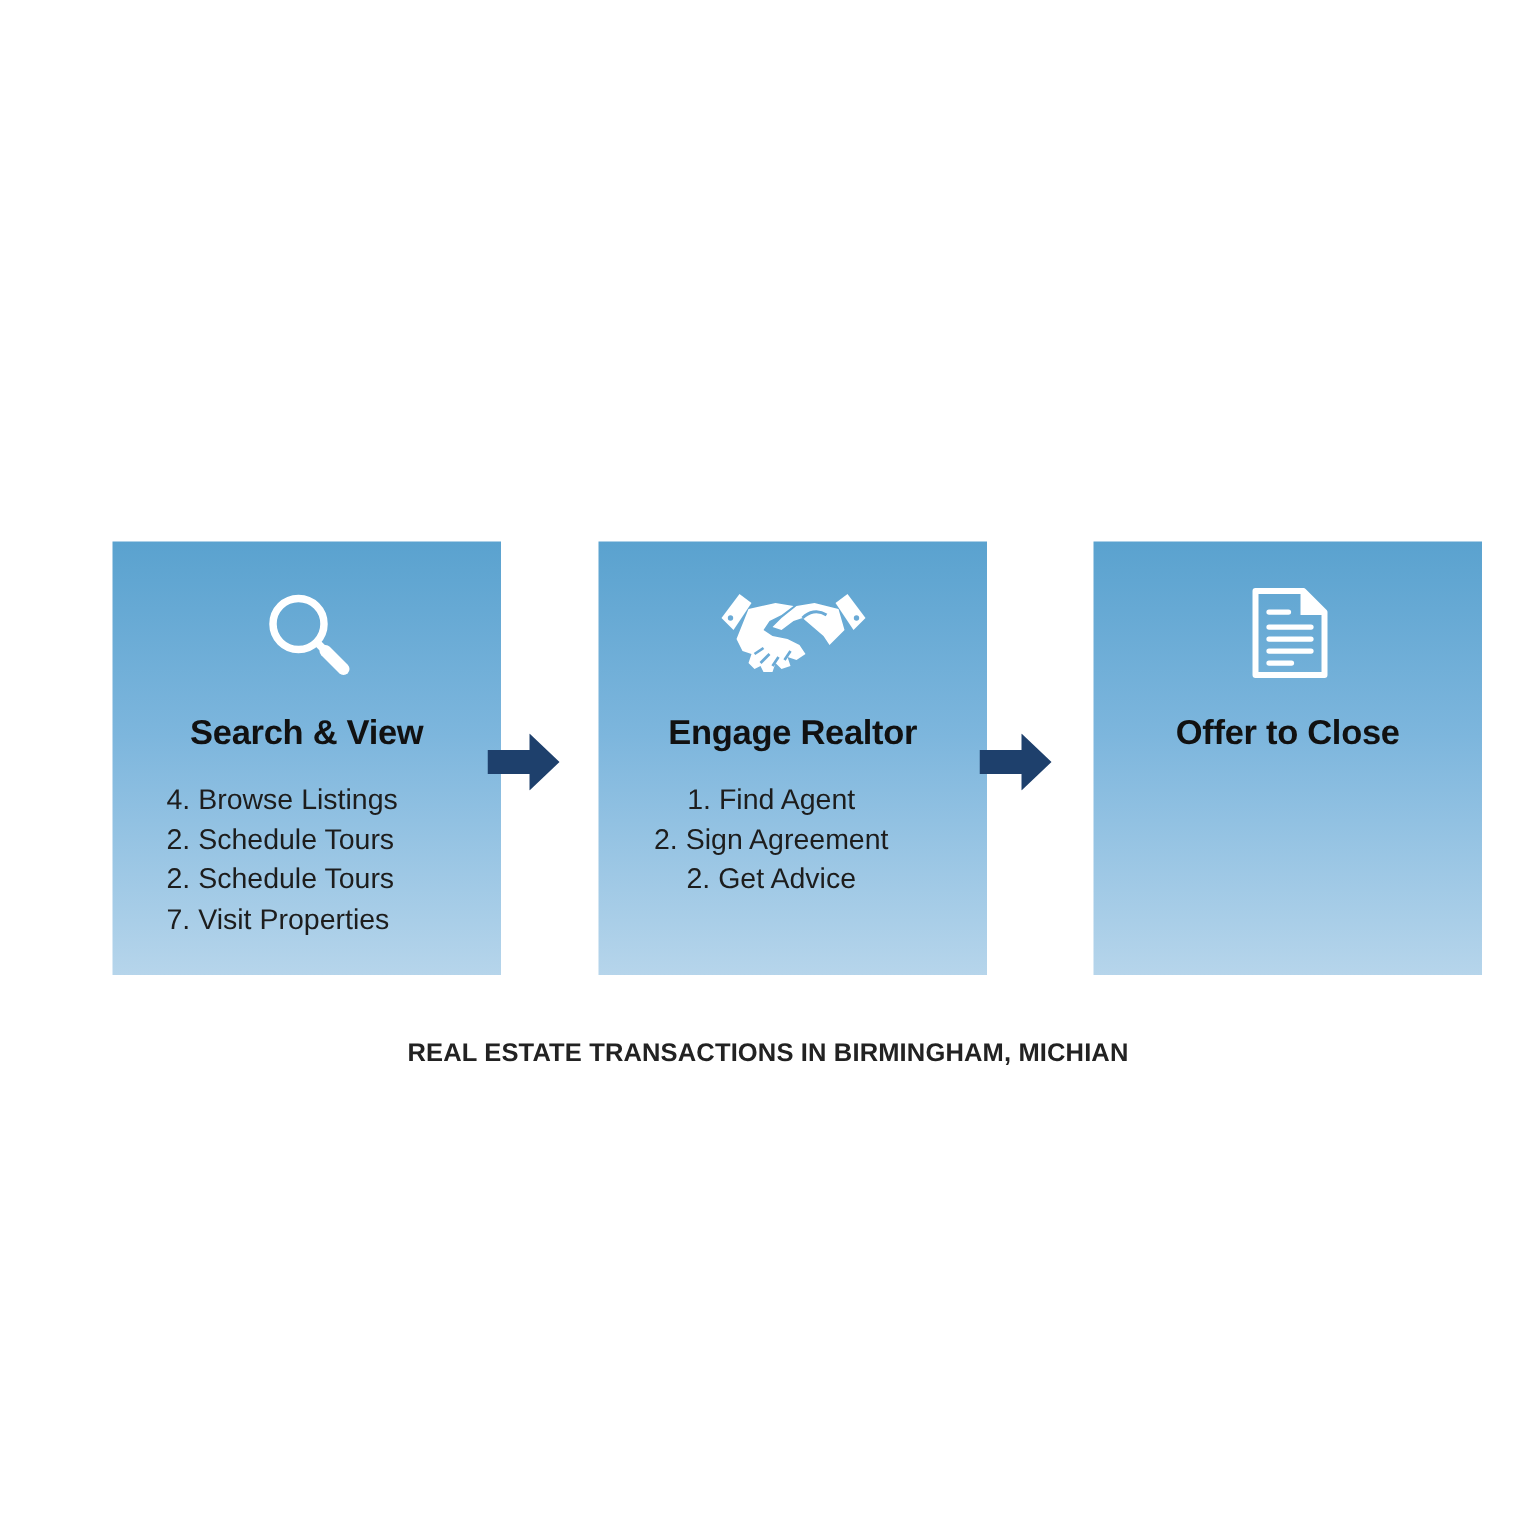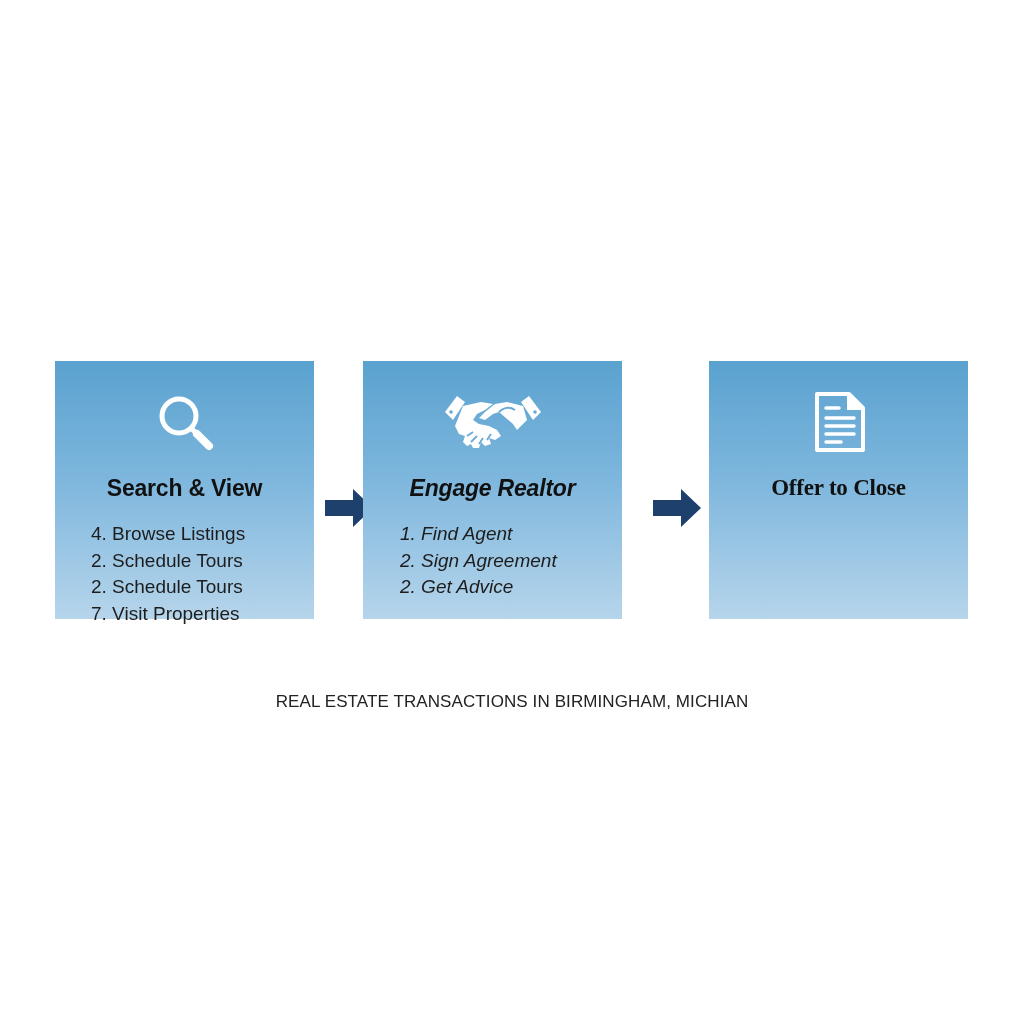--- a/index.html
+++ b/index.html
@@ -12,27 +12,28 @@
     }
     body {
       position: relative;
       font-family: "Liberation Sans", "DejaVu Sans", sans-serif;
       color: #1a1a1a;
     }
     .card {
       position: absolute;
       top: 361px;
       width: 259px;
-      height: 258px;
+      height: 289px;
       background: linear-gradient(to bottom, #5aa2cf 0%, #7db6dd 45%, #b6d5eb 100%);
       box-sizing: border-box;
+      margin-left: 20px;
     }
     .card-1 { left: 55px; }
-    .card-2 { left: 363px; font-style: italic; }
-    .card-3 { left: 709px; font-family: Liberation Serif, serif; }
+    .card-2 { left: 379px; }
+    .card-3 { left: 709px; }
 
     .icon {
       position: absolute;
       left: 50%;
       transform: translateX(-50%);
       top: 26px;
       width: 80px;
       height: 70px;
       display: flex;
       align-items: center;
@@ -50,21 +51,21 @@
       letter-spacing: -0.2px;
     }
     .steps {
       position: absolute;
       top: 160px;
       left: 36px;
       margin: 0;
       padding: 0;
       list-style: none;
     }
-    .card-2 .steps { left: 37px; }
+    .card-2 .steps { left: 37px; text-align: center; }
     .card-3 .steps { left: 38px; }
     .steps li {
       font-size: 19px;
       line-height: 26.5px;
       color: #1d1d1d;
       white-space: nowrap;
     }
 
     .arrow {
       position: absolute;
@@ -77,20 +78,21 @@
 
     .caption {
       position: absolute;
       top: 692px;
       left: 0;
       width: 1024px;
       text-align: center;
       font-size: 17px;
       color: #222;
       letter-spacing: 0.1px;
+      font-weight: bold;
     }
   </style>
 </head>
 <body>
 
 <div class="card card-1">
   <div class="icon">
     <svg width="64" height="64" viewBox="0 0 64 64">
       <circle cx="26" cy="26" r="17" fill="none" stroke="#ffffff" stroke-width="5"></circle>
       <line x1="39" y1="39" x2="45" y2="45" stroke="#ffffff" stroke-width="5"></line>

